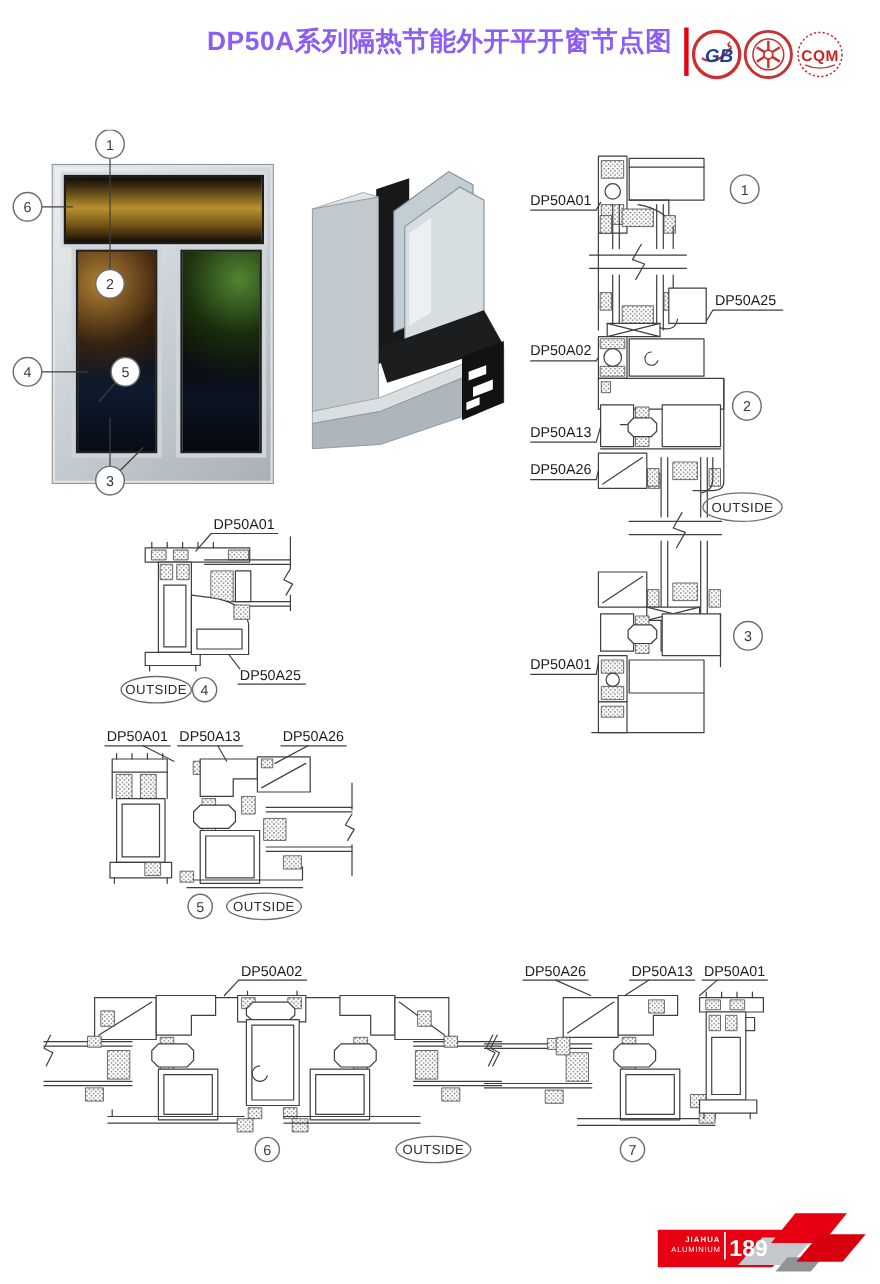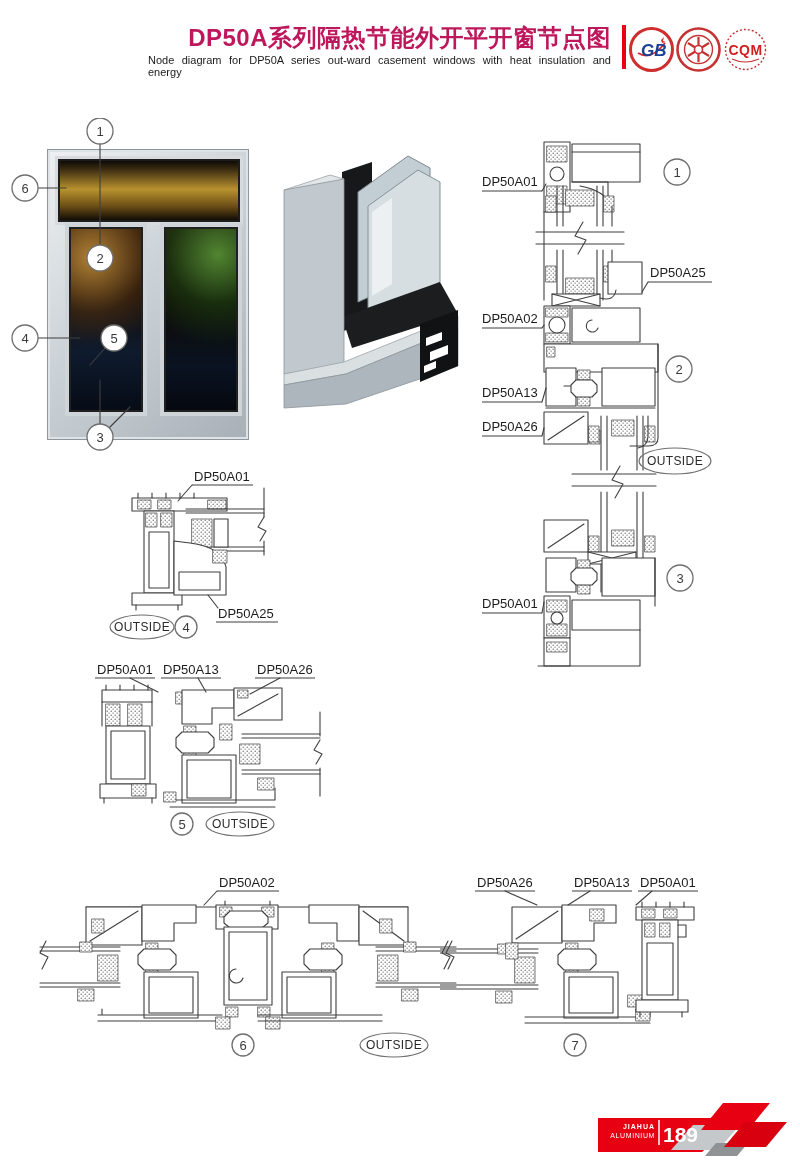--- a/index.html
+++ b/index.html
@@ -2,21 +2,21 @@
 <html><head>
 <meta charset="utf-8">
 <style>
   html,body{margin:0;padding:0;}
   body{width:800px;height:1167px;background:#fff;position:relative;overflow:hidden;
        font-family:"Liberation Sans",sans-serif;}
   .abs{position:absolute;}
 
   
   .hdr-block{position:absolute;left:148px;top:24px;width:463px;}
-  .hdr-title{font-size:24px;font-weight:bold;color:#be185d;text-align:right;letter-spacing:.5px;line-height:1.15;}
+  .hdr-title{font-size:24px;font-weight:bold;color:#8b5cf6;text-align:right;letter-spacing:.5px;line-height:1.15;}
   .hdr-sub{font-size:11px;color:#1a1a1a;margin-top:2px;text-align:justify;text-align-last:justify;word-spacing:1px;}
   .hdr-redbar{position:absolute;left:622px;top:25px;width:4px;height:44px;background:#e60012;}
   .logo{position:absolute;top:26px;width:47px;height:47px;}
 
   
   .photo{position:absolute;left:47px;top:149px;width:200px;height:289px;
          background:linear-gradient(135deg,#eef1f3 0%,#ccd3d8 45%,#a8b0b7 100%);
          border:1px solid #8d969c;box-shadow:inset 0 0 0 2px #dfe3e6;}
   .transom{position:absolute;left:10px;top:9px;width:178px;height:59px;
            border:2px solid #1d1d1d;box-shadow:0 0 0 3px #d7dbde;
@@ -53,21 +53,20 @@
     <pattern id="dots" width="4" height="4" patternUnits="userSpaceOnUse">
       <rect width="4" height="4" fill="#fff"></rect>
       <circle cx="1.2" cy="1.2" r=".7" fill="#666"></circle>
       <circle cx="3.1" cy="3.1" r=".7" fill="#666"></circle>
     </pattern>
   </defs>
 </svg>
 
 <div class="hdr-block">
   <div class="hdr-title">DP50A系列隔热节能外开平开窗节点图</div>
-  <div class="hdr-sub">Node diagram for DP50A series out-ward casement windows with heat insulation and energy</div>
 </div>
 <div class="hdr-redbar"></div>
 
 <svg class="logo" style="left:628px" viewBox="0 0 47 47">
   <circle cx="23.5" cy="23.5" r="21" fill="#fff" stroke="#cf2e2e" stroke-width="3"></circle>
   <path d="M10,27 Q23,35 37,17" stroke="#d03030" stroke-width="2" fill="none"></path>
   <text x="13" y="30" style="font-size:17px;font-weight:bold;font-style:italic;fill:#1b3f93">GB</text>
   <path d="M33,14 l3,-3 -1,4 3,1 -4,1 z" fill="#d03030"></path>
 </svg>
 <svg class="logo" style="left:675px" viewBox="0 0 47 47">

